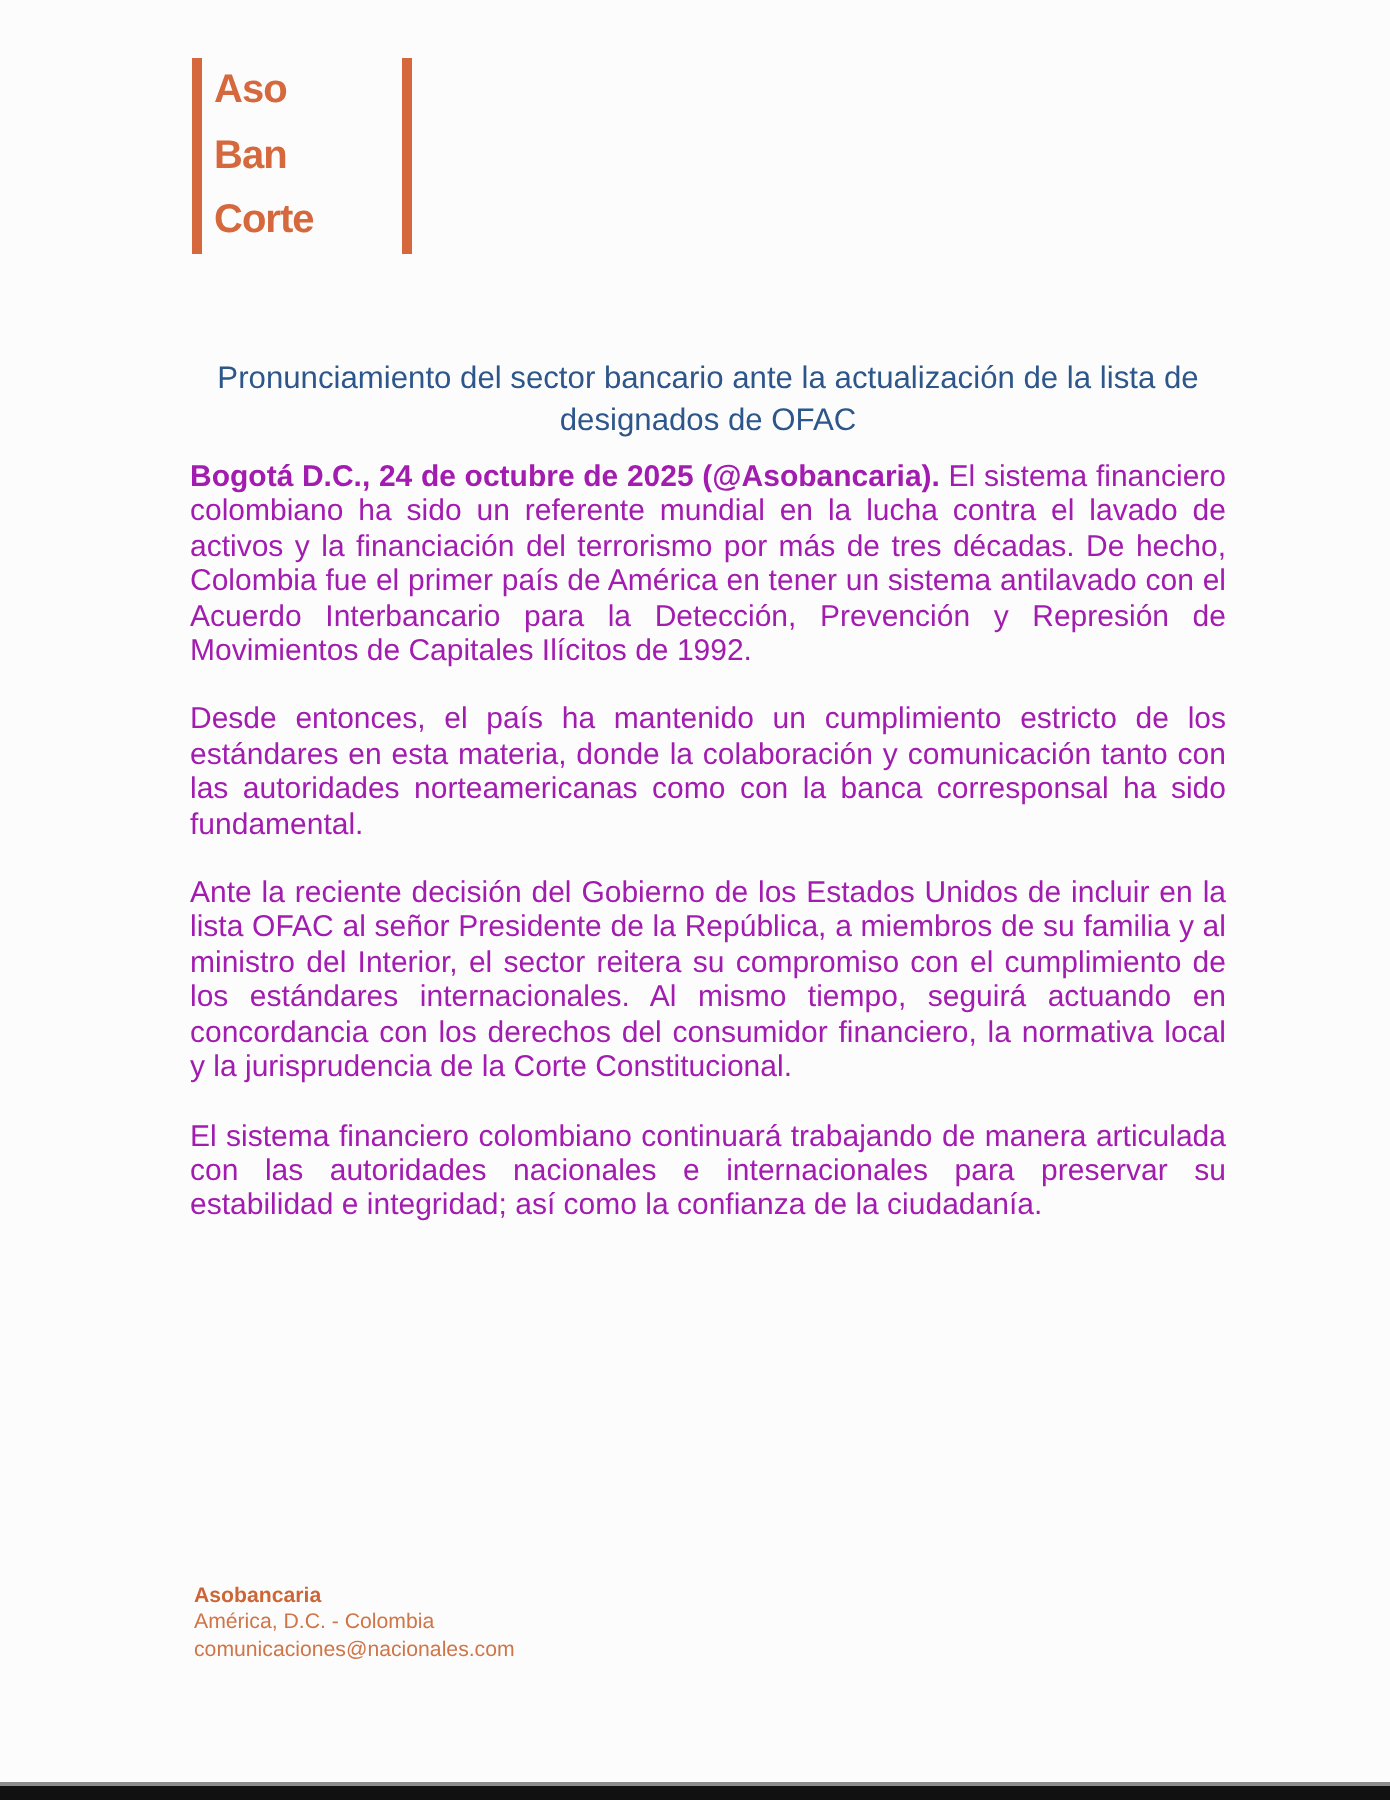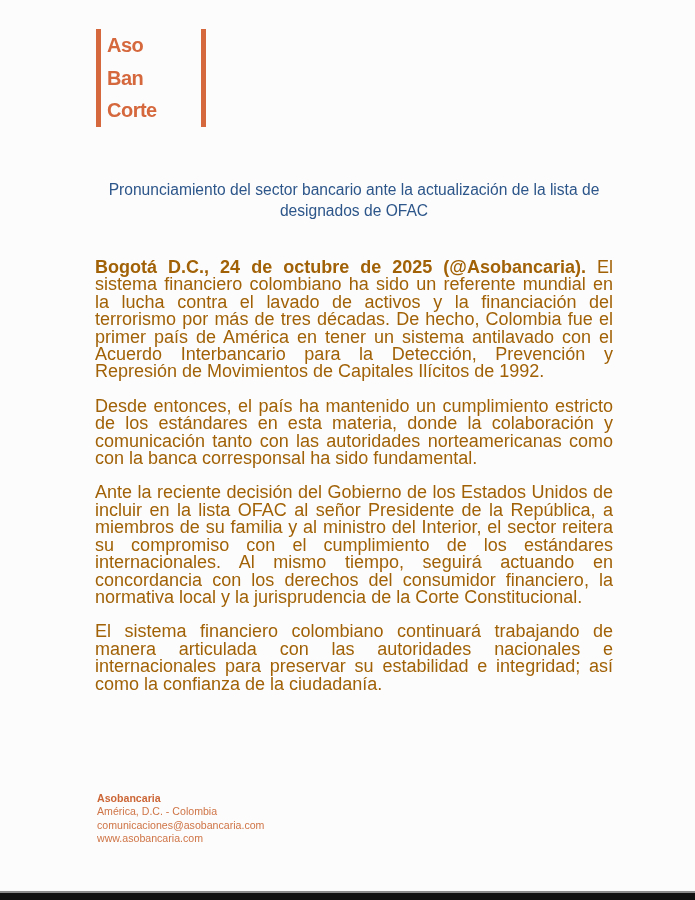--- a/index.html
+++ b/index.html
@@ -37,23 +37,23 @@
     position:absolute;top:179px;left:95px;width:518px;
     margin:0;
     color:#2d568a;
     font-size:15.6px;
     font-weight:normal;
     line-height:21px;
     text-align:center;
   }
   
   .body-text{
-    position:absolute;top:259px;left:95px;width:518px;
-    color:#a16207;
-    font-size:18px;
+    position:absolute;top:230px;left:95px;width:518px;
+    color:#a21caf;
+    font-size:15px;
     line-height:17.4px;
   }
   .body-text p{
     margin:0 0 17px 0;
     text-align:justify;
   }
   .body-text strong{font-weight:bold;}
   
   .footer{
     position:absolute;top:792px;left:97px;
@@ -89,19 +89,18 @@
   <div class="body-text" id="paragraphs">
       <p><strong>Bogotá D.C., 24 de octubre de 2025 (@Asobancaria).</strong> El sistema financiero colombiano ha sido un referente mundial en la lucha contra el lavado de activos y la financiación del terrorismo por más de tres décadas. De hecho, Colombia fue el primer país de América en tener un sistema antilavado con el Acuerdo Interbancario para la Detección, Prevención y Represión de Movimientos de Capitales Ilícitos de 1992.</p>
       <p>Desde entonces, el país ha mantenido un cumplimiento estricto de los estándares en esta materia, donde la colaboración y comunicación tanto con las autoridades norteamericanas como con la banca corresponsal ha sido fundamental.</p>
       <p>Ante la reciente decisión del Gobierno de los Estados Unidos de incluir en la lista OFAC al señor Presidente de la República, a miembros de su familia y al ministro del Interior, el sector reitera su compromiso con el cumplimiento de los estándares internacionales. Al mismo tiempo, seguirá actuando en concordancia con los derechos del consumidor financiero, la normativa local y la jurisprudencia de la Corte Constitucional.</p>
       <p>El sistema financiero colombiano continuará trabajando de manera articulada con las autoridades nacionales e internacionales para preservar su estabilidad e integridad; así como la confianza de la ciudadanía.</p>
     </div>
 
   <div class="footer">
     <div class="org">Asobancaria</div>
     <div>América, D.C. - Colombia</div>
-    <div>comunicaciones@asobancaria.com</div>
-    <div>www.asobancaria.com</div>
+    <div>comunicaciones@nacionales.com</div>
   </div>
 
   <div class="bottom-bar"></div>
 
 </div>
 
 </body></html>

